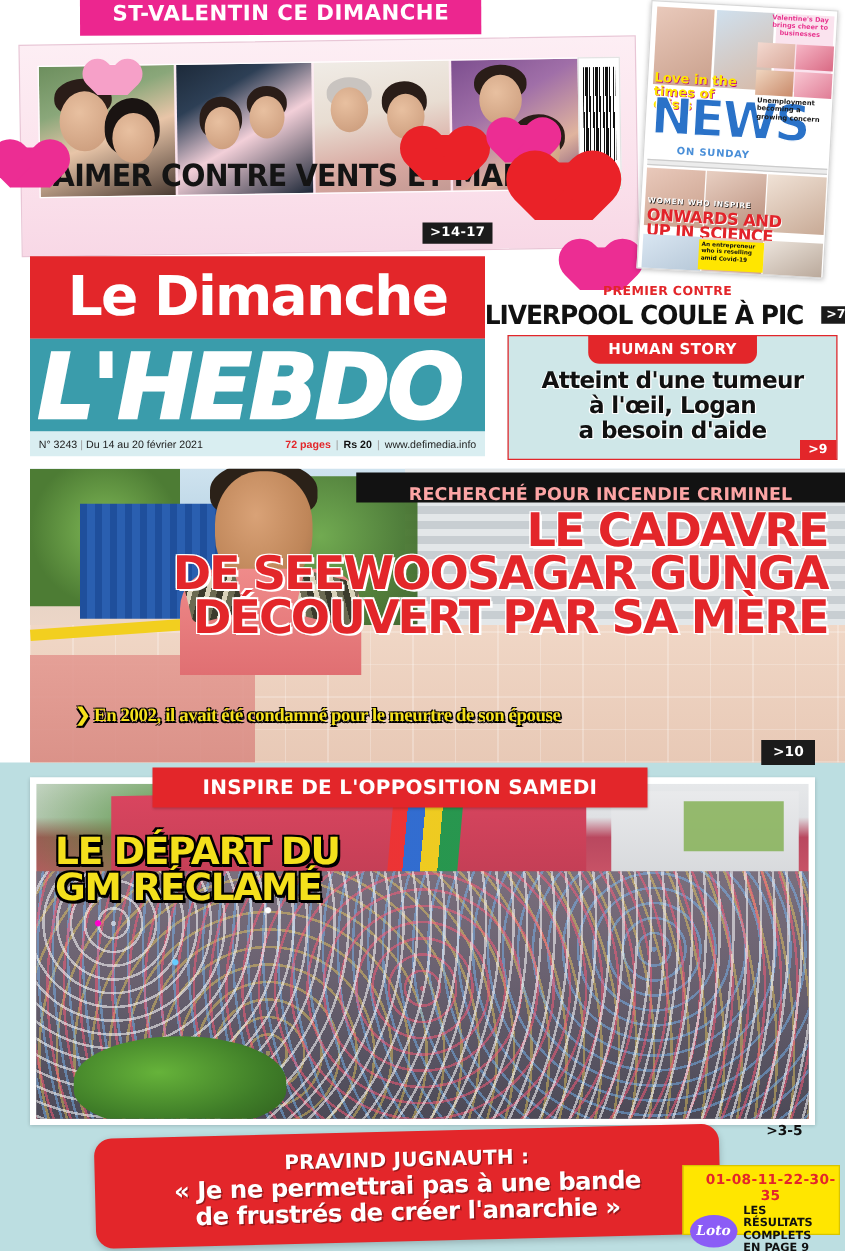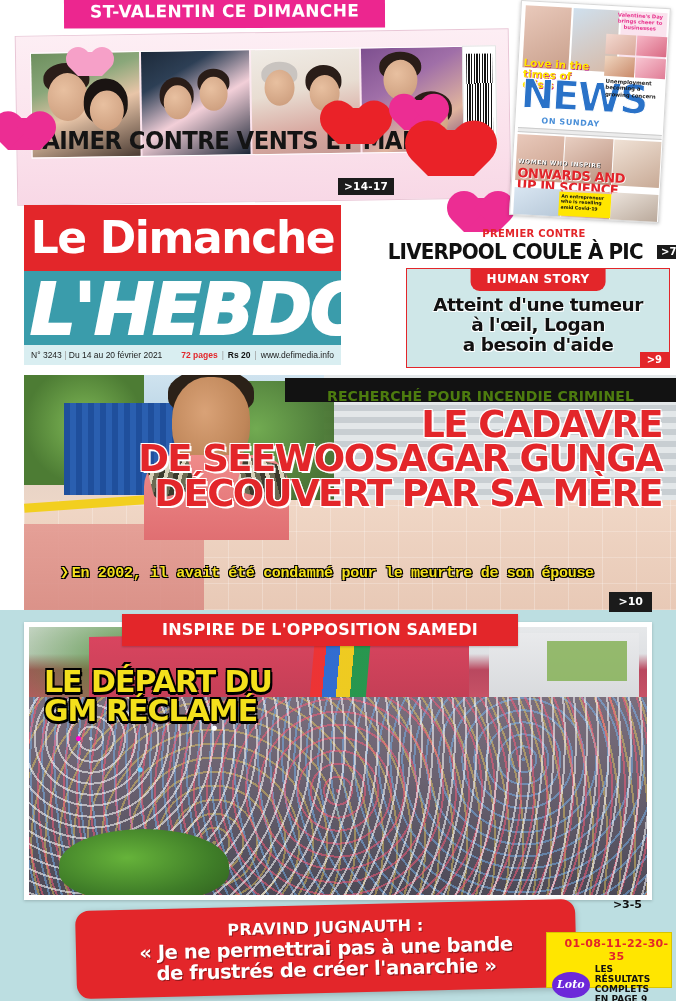--- a/index.html
+++ b/index.html
@@ -175,21 +175,21 @@
     font-family:"DejaVu Sans", sans-serif;
   }
   .nos-row3 { position:absolute; left:3px; top:186px; width:144px; height:28px; display:flex; gap:1px; }
   .nos-yellow-box {
     position:absolute; left:48px; top:188px; width:52px; height:24px;
     background:#ffe600; padding:2px;
   }
   .nos-yellow-box .t { font-size:4.6px; font-weight:700; color:#111; line-height:1.15; font-family:"DejaVu Sans", sans-serif; }
 
   
-  .masthead { position:absolute; left:24px; top:205px; width:317px; height:160px; z-index: 10; }
+  .masthead { position:absolute; left:24px; top:205px; width:364px; height:160px; z-index: 10; }
   .mast-red {
     width:100%; height:66px; background:#e3262a;
     display:flex; align-items:center; justify-content:center;
   }
   .mast-red .t {
     color:#fff; font-size:44px; font-weight:700; letter-spacing:-1.4px;
     font-family:"DejaVu Sans", sans-serif; line-height:1;
   }
   .mast-teal {
     width:100%; height:74px; background:#3a9cab; position:relative; overflow:hidden;
@@ -320,38 +320,38 @@
     background: repeating-linear-gradient(62deg,#3b3a2c 0 5px,#d9d2ba 5px 9px,#6b6a52 9px 14px);
     transform: rotate(14deg); border-radius: 6px;
   }
 
   .recherche-bar {
     position:absolute; left:285px; top:378px; width:391px; height:24px;
     background:#121212; display:flex; align-items:center; justify-content:center;
     z-index: 6;
   }
   .recherche-bar .t {
-    color:#4d7c0f; font-size:14px; font-weight:700; letter-spacing:0.1px;
+    color:#fca5a5; font-size:14px; font-weight:700; letter-spacing:0.1px;
     font-family:"DejaVu Sans", sans-serif; white-space:nowrap;margin-top:12px;
   }
 
   .cadavre-head {
     position:absolute; right:14px; top:408px; width:640px;
     text-align:right; z-index:6;
     color:#e3262a; font-size:37px; font-weight:700;
     line-height:0.93; letter-spacing:-1.6px;
     font-family:"DejaVu Sans", sans-serif;
     text-shadow: 2px 2px 0 #fff, -1px -1px 0 #fff, 1px -1px 0 #fff, -1px 1px 0 #fff;
   }
   .cadavre-head .l { display:block; }
 
   .cadavre-sub {
     position:absolute; left:60px; top:563px; z-index:6;
     color:#f4e01c; font-size:15px; font-weight:700; letter-spacing:-0.3px;
-    font-family:Liberation Mono, monospace; white-space:nowrap;
+    font-family:Liberation Serif, serif; white-space:nowrap;
     text-shadow: 1.4px 1.4px 0 #000, -1px -1px 0 #000, 1px -1px 0 #000, -1px 1px 0 #000;
   }
   .cadavre-sub .chev { color:#f4e01c; margin-right:3px; }
 
   .cadavre-badge {
     position:absolute; right:24px; top:592px; z-index:7;
     background:#1b1b1b; color:#fff; font-size:11px; font-weight:700;
     padding:3px 9px 4px; font-family:"DejaVu Sans", sans-serif;
   }
 
@@ -466,21 +466,21 @@
   }
   .loto-nums {
     text-align:center; color:#e3262a; font-size:11px; font-weight:700;
     letter-spacing:0.3px; margin-top:4px;
     font-family:"DejaVu Sans", sans-serif;
     margin-left:15px;
   }
   .loto-row { display:flex; align-items:center; gap:5px; margin-top:2px; padding-left:5px; }
   .loto-logo {
     width:38px; height:26px; border-radius:50%;
-    background:#6d28d9; display:flex; align-items:center; justify-content:center;
+    background:#8b5cf6; display:flex; align-items:center; justify-content:center;
     color:#fff; font-size:11px; font-weight:700; font-style:italic;
     font-family:"DejaVu Serif", serif;
   }
   .loto-lines {
     color:#111; font-size:9px; font-weight:700; line-height:1.1;
     font-family:"DejaVu Sans", sans-serif;
   }
   .loto-lines .l { display:block; }
 </style>
 </head>

